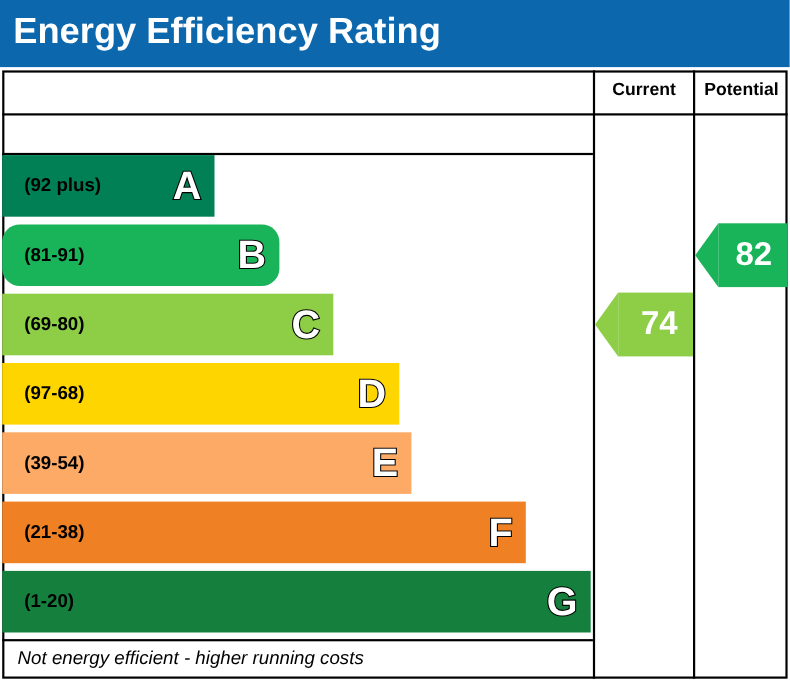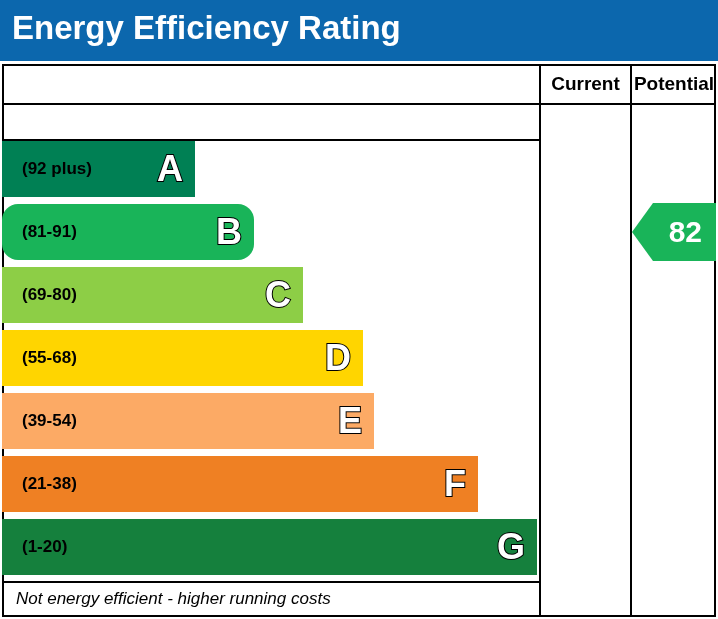--- a/index.html
+++ b/index.html
@@ -66,21 +66,21 @@
     width: 2px;
     height: 553px;
     background: #000000;
   }
   .vline.current { left: 539px; }
   .vline.potential { left: 630px; }
 
   .col-head {
     position: absolute;
     top: 73px;
-    font-size: 19px;
+    font-size: 16px;
     font-weight: bold;
     color: #000000;
     text-align: center;
   }
   .col-head.current { left: 541px; width: 89px; }
   .col-head.potential { left: 632px; width: 84px; }
 
   
   .caption {
     position: absolute;
@@ -194,35 +194,39 @@
       </div>
       <div class="bar" style="top: 63px; width: 252px; background: rgb(25, 180, 89); border-radius: 16px;">
         <span class="bar-range">(81-91)</span>
         <span class="bar-letter outlined">B</span>
       </div>
       <div class="bar" style="top: 126px; width: 301px; background: rgb(141, 206, 70);">
         <span class="bar-range">(69-80)</span>
         <span class="bar-letter outlined">C</span>
       </div>
       <div class="bar" style="top: 189px; width: 361px; background: rgb(255, 213, 0);">
-        <span class="bar-range">(55-68)</span>
+        <span class="bar-range">(97-68)</span>
         <span class="bar-letter outlined">D</span>
       </div>
       <div class="bar" style="top: 252px; width: 372px; background: rgb(252, 170, 101);">
         <span class="bar-range">(39-54)</span>
         <span class="bar-letter outlined">E</span>
       </div>
       <div class="bar" style="top: 315px; width: 476px; background: rgb(239, 128, 35);">
         <span class="bar-range">(21-38)</span>
         <span class="bar-letter outlined">F</span>
       </div>
       <div class="bar" style="top: 378px; width: 535px; background: #15803d;">
         <span class="bar-range">(1-20)</span>
         <span class="bar-letter outlined">G</span>
       </div>
     </div>
 
+  <div class="marker" id="marker-current" style="left: 562px; width: 68px; top: 266px; background: rgb(141, 206, 70);">
+    <span class="tip" style="border-right-color: rgb(141, 206, 70);"></span>
+    <span>74</span>
+  </div>
   <div class="marker" id="marker-potential" style="left: 653px; width: 63px; top: 203px; background: rgb(25, 180, 89);">
     <span class="tip" style="border-right-color: rgb(25, 180, 89);"></span>
     <span>82</span>
   </div>
 
 </div>
 
 </body></html>

